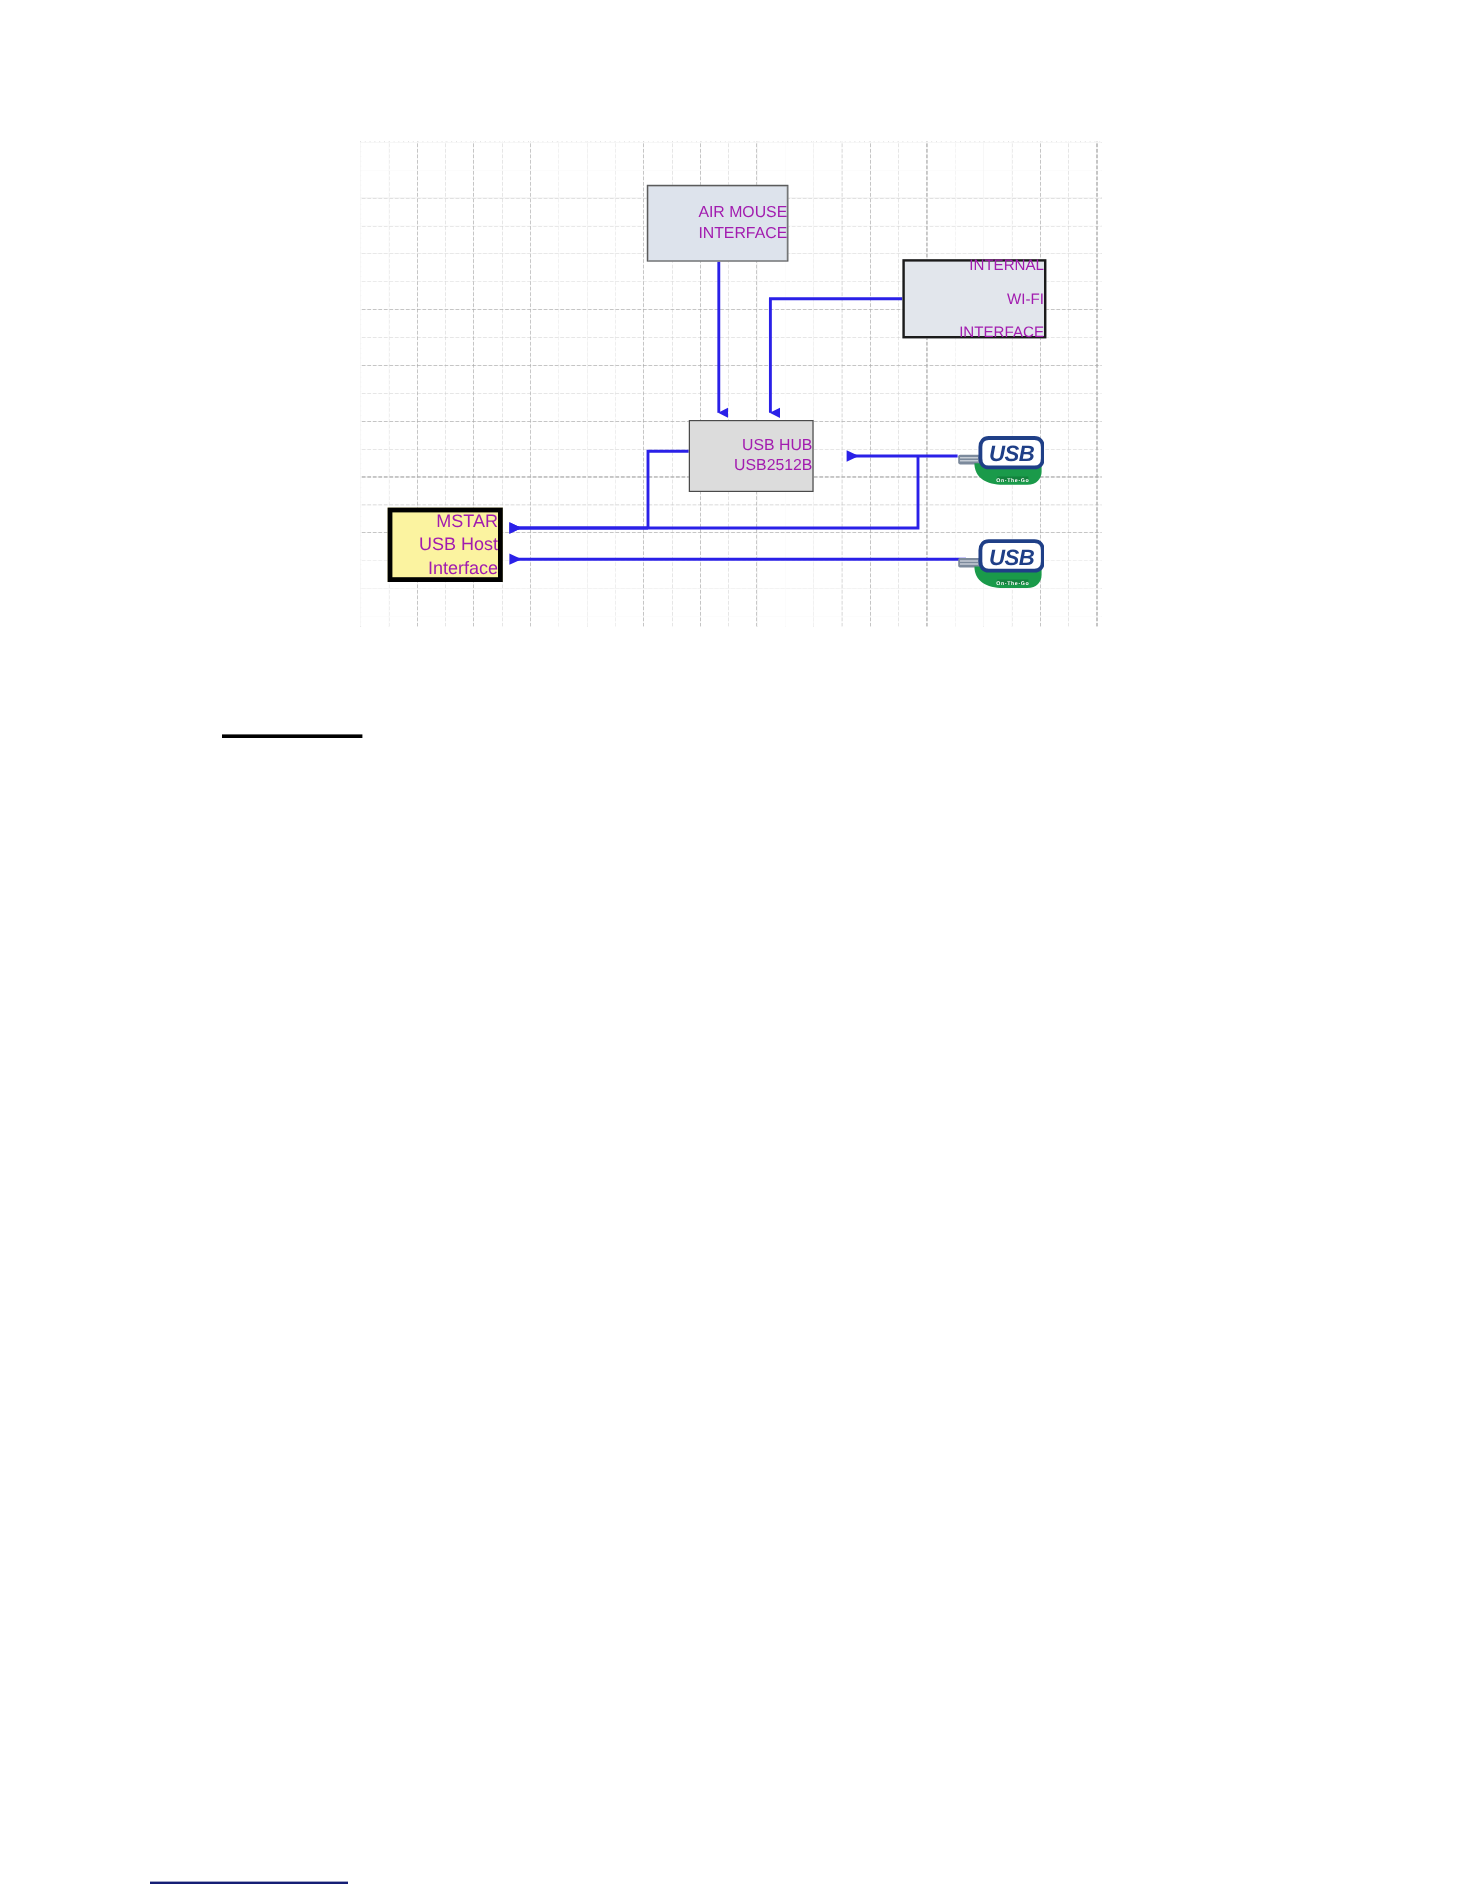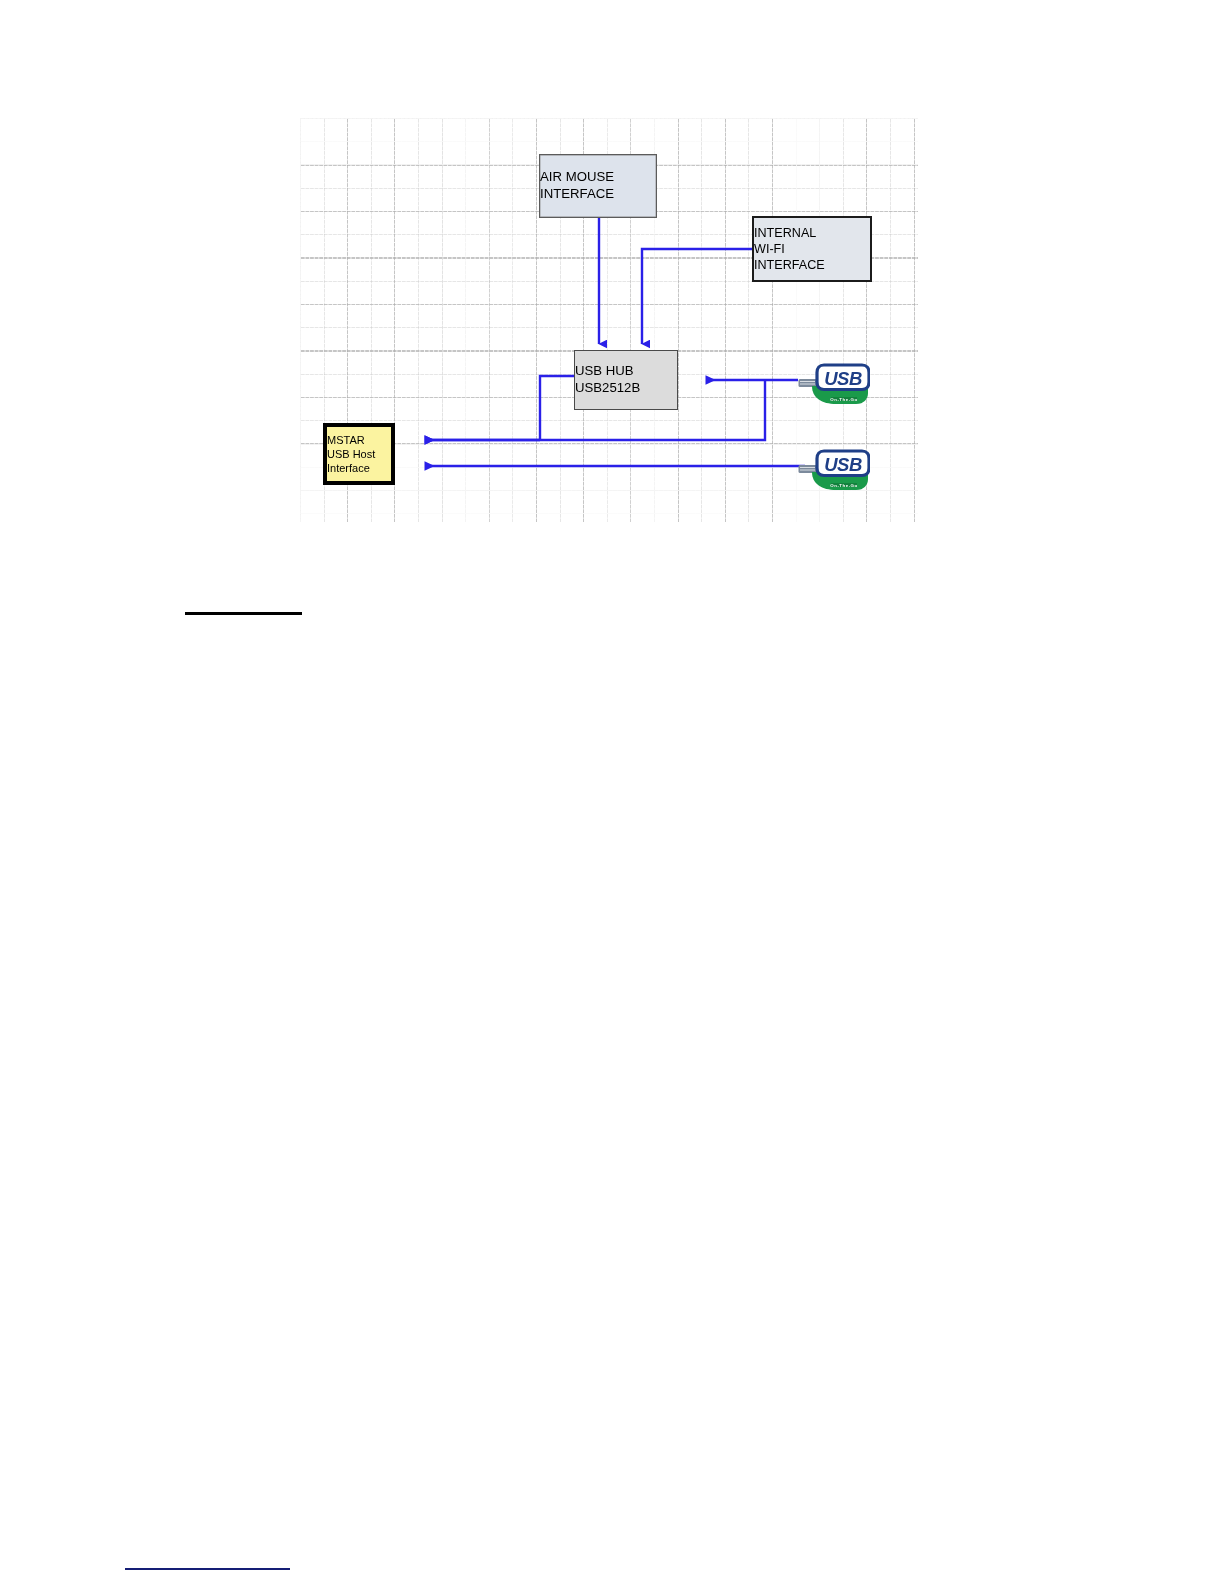--- a/index.html
+++ b/index.html
@@ -60,57 +60,58 @@
   }
 
   #wires { position: absolute; inset: 0; }
 
   
   .block {
     position: absolute;
     box-sizing: border-box;
     display: flex;
     flex-direction: column;
-    align-items: flex-start;
+    align-items: flex-end;
     justify-content: center;
     text-align: center;
     line-height: 1.28;
-    color: #000000;
+    color: #a21caf;
     white-space: pre-line;
   }
   .block .line { display: block; }
 
   #block-air-mouse {
     left: 239px; top: 36px;
     width: 118px; height: 64px;
     background: #dde3ec;
     border: 1.6px solid #5b5b5b;
     font-size: 13.2px;
     box-shadow: 0 0 0 0.4px #8a8a8a inset;
   }
   #block-wifi {
     left: 452px; top: 98px;
     width: 120px; height: 66px;
     background: #e2e6ec;
     border: 2px solid #1b1b1b;
     font-size: 12.6px;
+    gap: 12px;
   }
   #block-usb-hub {
     left: 274px; top: 232px;
     width: 104px; height: 60px;
     background: #dcdcdc;
     border: 1.6px solid #4a4a4a;
     font-size: 13.2px;
   }
   #block-mstar {
     left: 23px; top: 305px;
-    width: 72px; height: 62px;
+    width: 96px; height: 62px;
     background: #fbf3a0;
     border: 4px solid #000000;
-    font-size: 11px;
+    font-size: 15px;
   }
 
   
   .usb-logo {
     position: absolute;
     width: 72px; height: 44px;
   }
   #usb-logo-1 { left: 498px; top: 244px; }
   #usb-logo-2 { left: 498px; top: 330px; }
 

